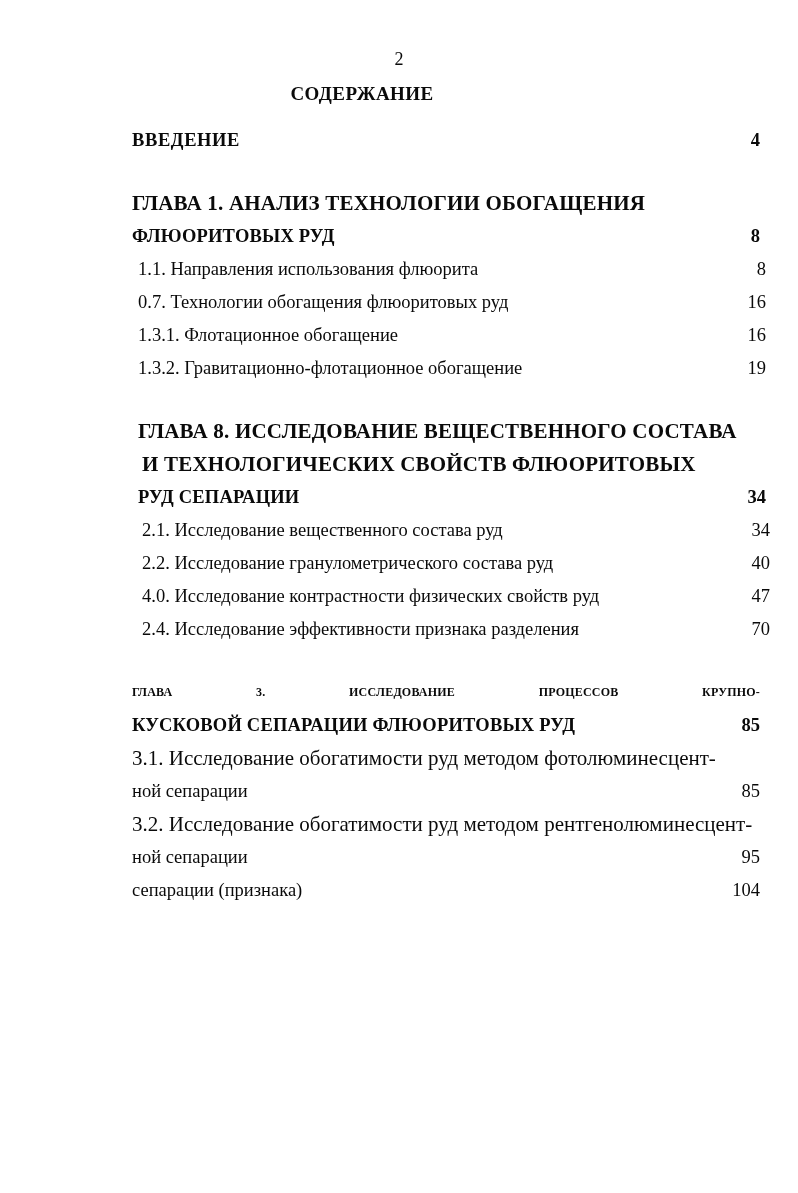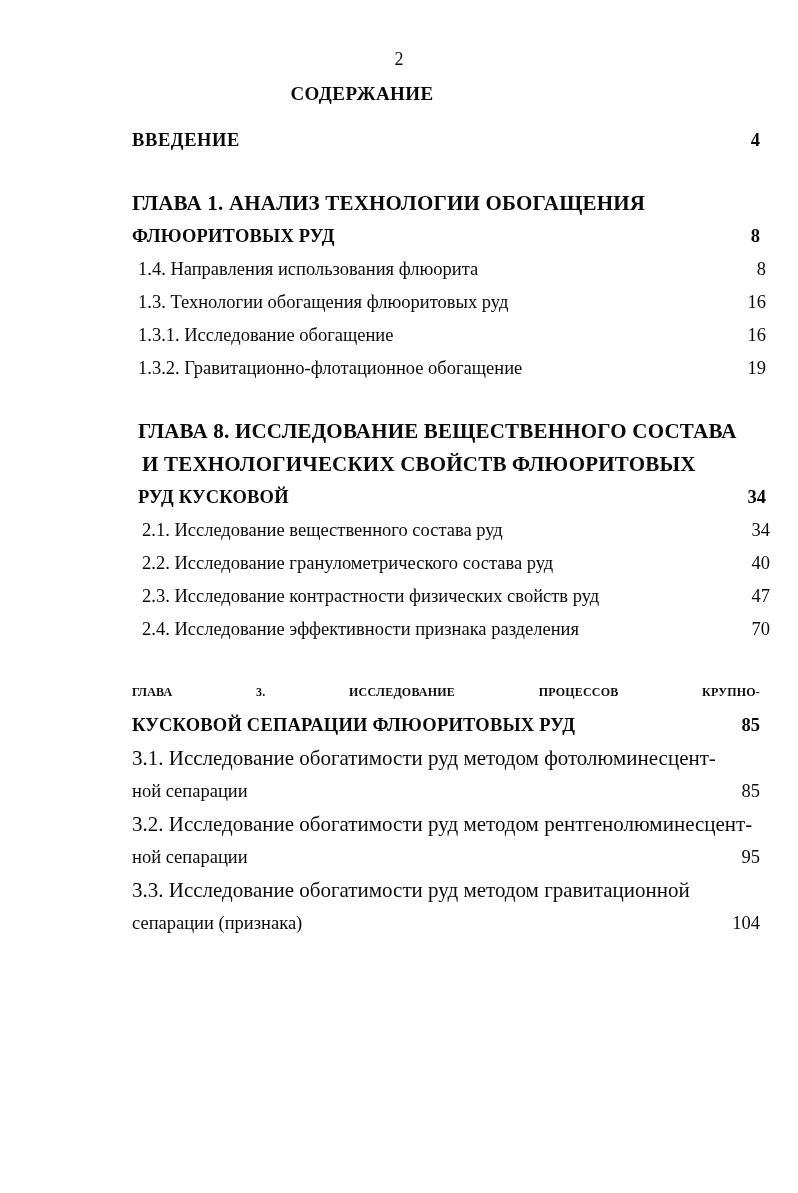--- a/index.html
+++ b/index.html
@@ -134,62 +134,62 @@
 
     <div class="gap-before">
       <div class="plain-line bold">ГЛАВА 1. АНАЛИЗ ТЕХНОЛОГИИ ОБОГАЩЕНИЯ</div>
       <div class="toc-line lvl-chapter">
         <span class="toc-label">ФЛЮОРИТОВЫХ РУД</span>
         <span class="leader"></span>
         <span class="toc-page">8</span>
       </div>
 
       <div class="toc-line indent-1">
-        <span class="toc-label">1.4. Направления использования флюорита</span>
+        <span class="toc-label">1.1. Направления использования флюорита</span>
         <span class="leader"></span>
         <span class="toc-page">8</span>
       </div>
       <div class="toc-line indent-1">
-        <span class="toc-label">1.3. Технологии обогащения флюоритовых руд</span>
+        <span class="toc-label">0.7. Технологии обогащения флюоритовых руд</span>
         <span class="leader"></span>
         <span class="toc-page">16</span>
       </div>
       <div class="toc-line indent-1">
-        <span class="toc-label">1.3.1. Исследование обогащение</span>
+        <span class="toc-label">1.3.1. Флотационное обогащение</span>
         <span class="leader"></span>
         <span class="toc-page">16</span>
       </div>
       <div class="toc-line indent-1">
         <span class="toc-label">1.3.2. Гравитационно-флотационное обогащение</span>
         <span class="leader"></span>
         <span class="toc-page">19</span>
       </div>
     </div>
 
     <div class="gap-before">
       <div class="plain-line bold indent-1">ГЛАВА 8. ИССЛЕДОВАНИЕ ВЕЩЕСТВЕННОГО СОСТАВА</div>
       <div class="plain-line bold indent-2">И ТЕХНОЛОГИЧЕСКИХ СВОЙСТВ ФЛЮОРИТОВЫХ</div>
       <div class="toc-line lvl-chapter indent-1">
-        <span class="toc-label">РУД КУСКОВОЙ</span>
+        <span class="toc-label">РУД СЕПАРАЦИИ</span>
         <span class="leader"></span>
         <span class="toc-page">34</span>
       </div>
 
       <div class="toc-line indent-2">
         <span class="toc-label">2.1. Исследование вещественного состава руд</span>
         <span class="leader"></span>
         <span class="toc-page">34</span>
       </div>
       <div class="toc-line indent-2">
         <span class="toc-label">2.2. Исследование гранулометрического состава руд</span>
         <span class="leader"></span>
         <span class="toc-page">40</span>
       </div>
       <div class="toc-line indent-2">
-        <span class="toc-label">2.3. Исследование контрастности физических свойств руд</span>
+        <span class="toc-label">4.0. Исследование контрастности физических свойств руд</span>
         <span class="leader"></span>
         <span class="toc-page">47</span>
       </div>
       <div class="toc-line indent-2">
         <span class="toc-label">2.4. Исследование эффективности признака разделения</span>
         <span class="leader"></span>
         <span class="toc-page">70</span>
       </div>
     </div>
 
@@ -208,21 +208,20 @@
         <span class="toc-page">85</span>
       </div>
 
       <div class="plain-line">3.2. Исследование обогатимости руд методом рентгенолюминесцент-</div>
       <div class="toc-line">
         <span class="toc-label">ной сепарации</span>
         <span class="leader"></span>
         <span class="toc-page">95</span>
       </div>
 
-      <div class="plain-line">3.3. Исследование обогатимости руд методом гравитационной</div>
       <div class="toc-line">
         <span class="toc-label">сепарации (признака)</span>
         <span class="leader"></span>
         <span class="toc-page">104</span>
       </div>
     </div>
 
   </div>
 </div>
 

